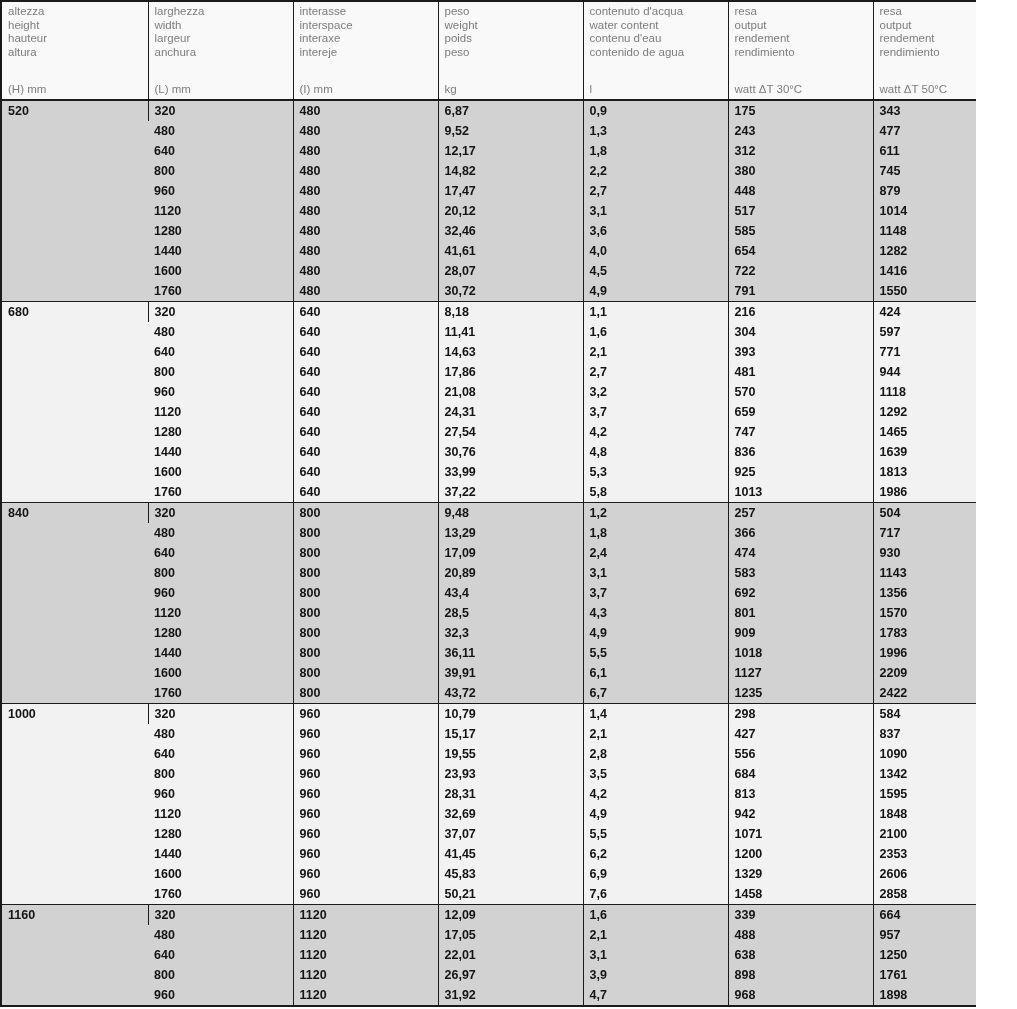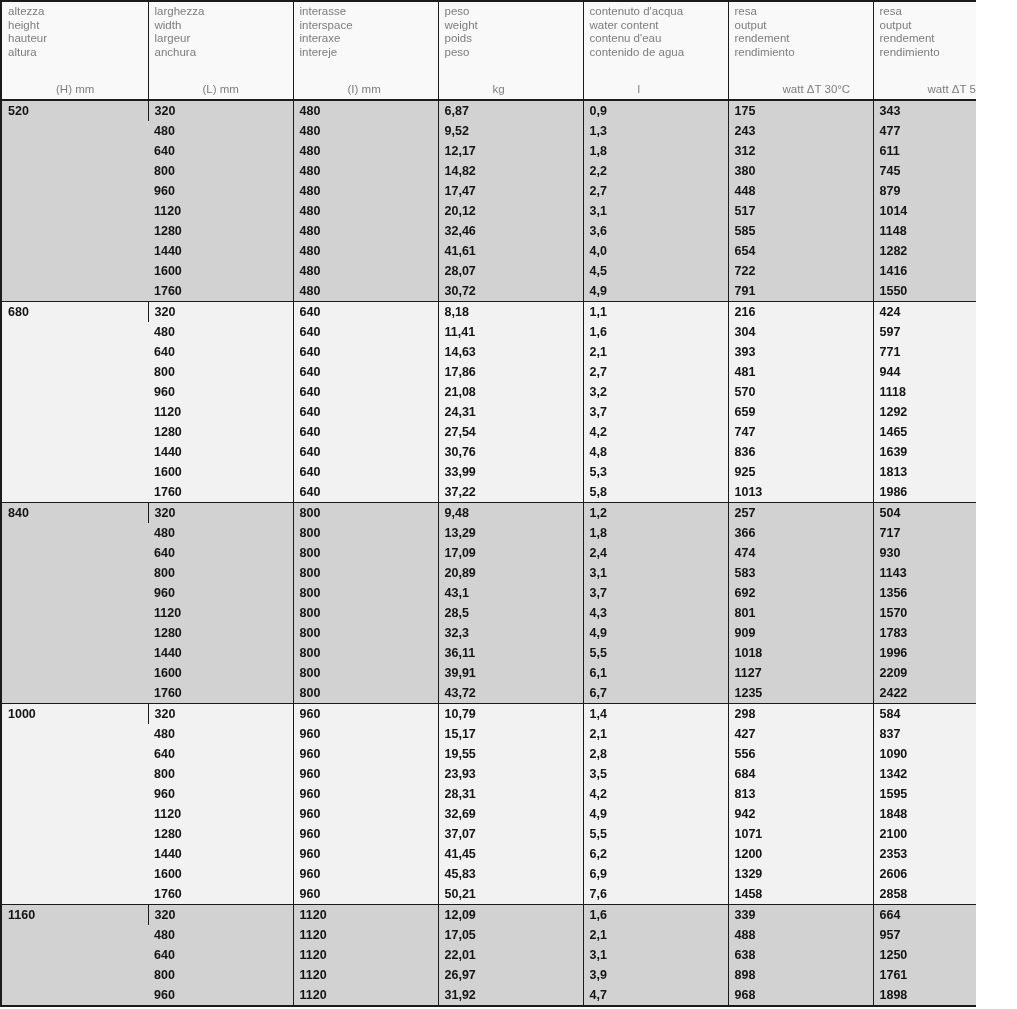--- a/index.html
+++ b/index.html
@@ -36,21 +36,21 @@
   }
   table.spec th:first-child { border-left: none; }
   .th-inner {
     display: flex;
     flex-direction: column;
     height: 92px;
     color: #7d7d7d;
     font-size: 11.5px;
     line-height: 13.5px;
   }
-  .th-unit { margin-top: auto; padding-bottom: 1px; margin-left: 48px; }
+  .th-unit { margin-top: auto; padding-bottom: 1px; }
 
   
   table.spec td {
     border-left: 1px solid #1b1b1b;
     padding: 0 0 0 6px;
     height: 20px;
     font-size: 12.5px;
     font-weight: bold;
     color: #141414;
     line-height: 20px;
@@ -337,21 +337,21 @@
           <td>800</td>
           <td>800</td>
           <td>20,89</td>
           <td>3,1</td>
           <td>583</td>
           <td>1143</td>
         </tr>
         <tr class="g-gray">
           <td>960</td>
           <td>800</td>
-          <td>43,1</td>
+          <td>43,4</td>
           <td>3,7</td>
           <td>692</td>
           <td>1356</td>
         </tr>
         <tr class="g-gray">
           <td>1120</td>
           <td>800</td>
           <td>28,5</td>
           <td>4,3</td>
           <td>801</td>

